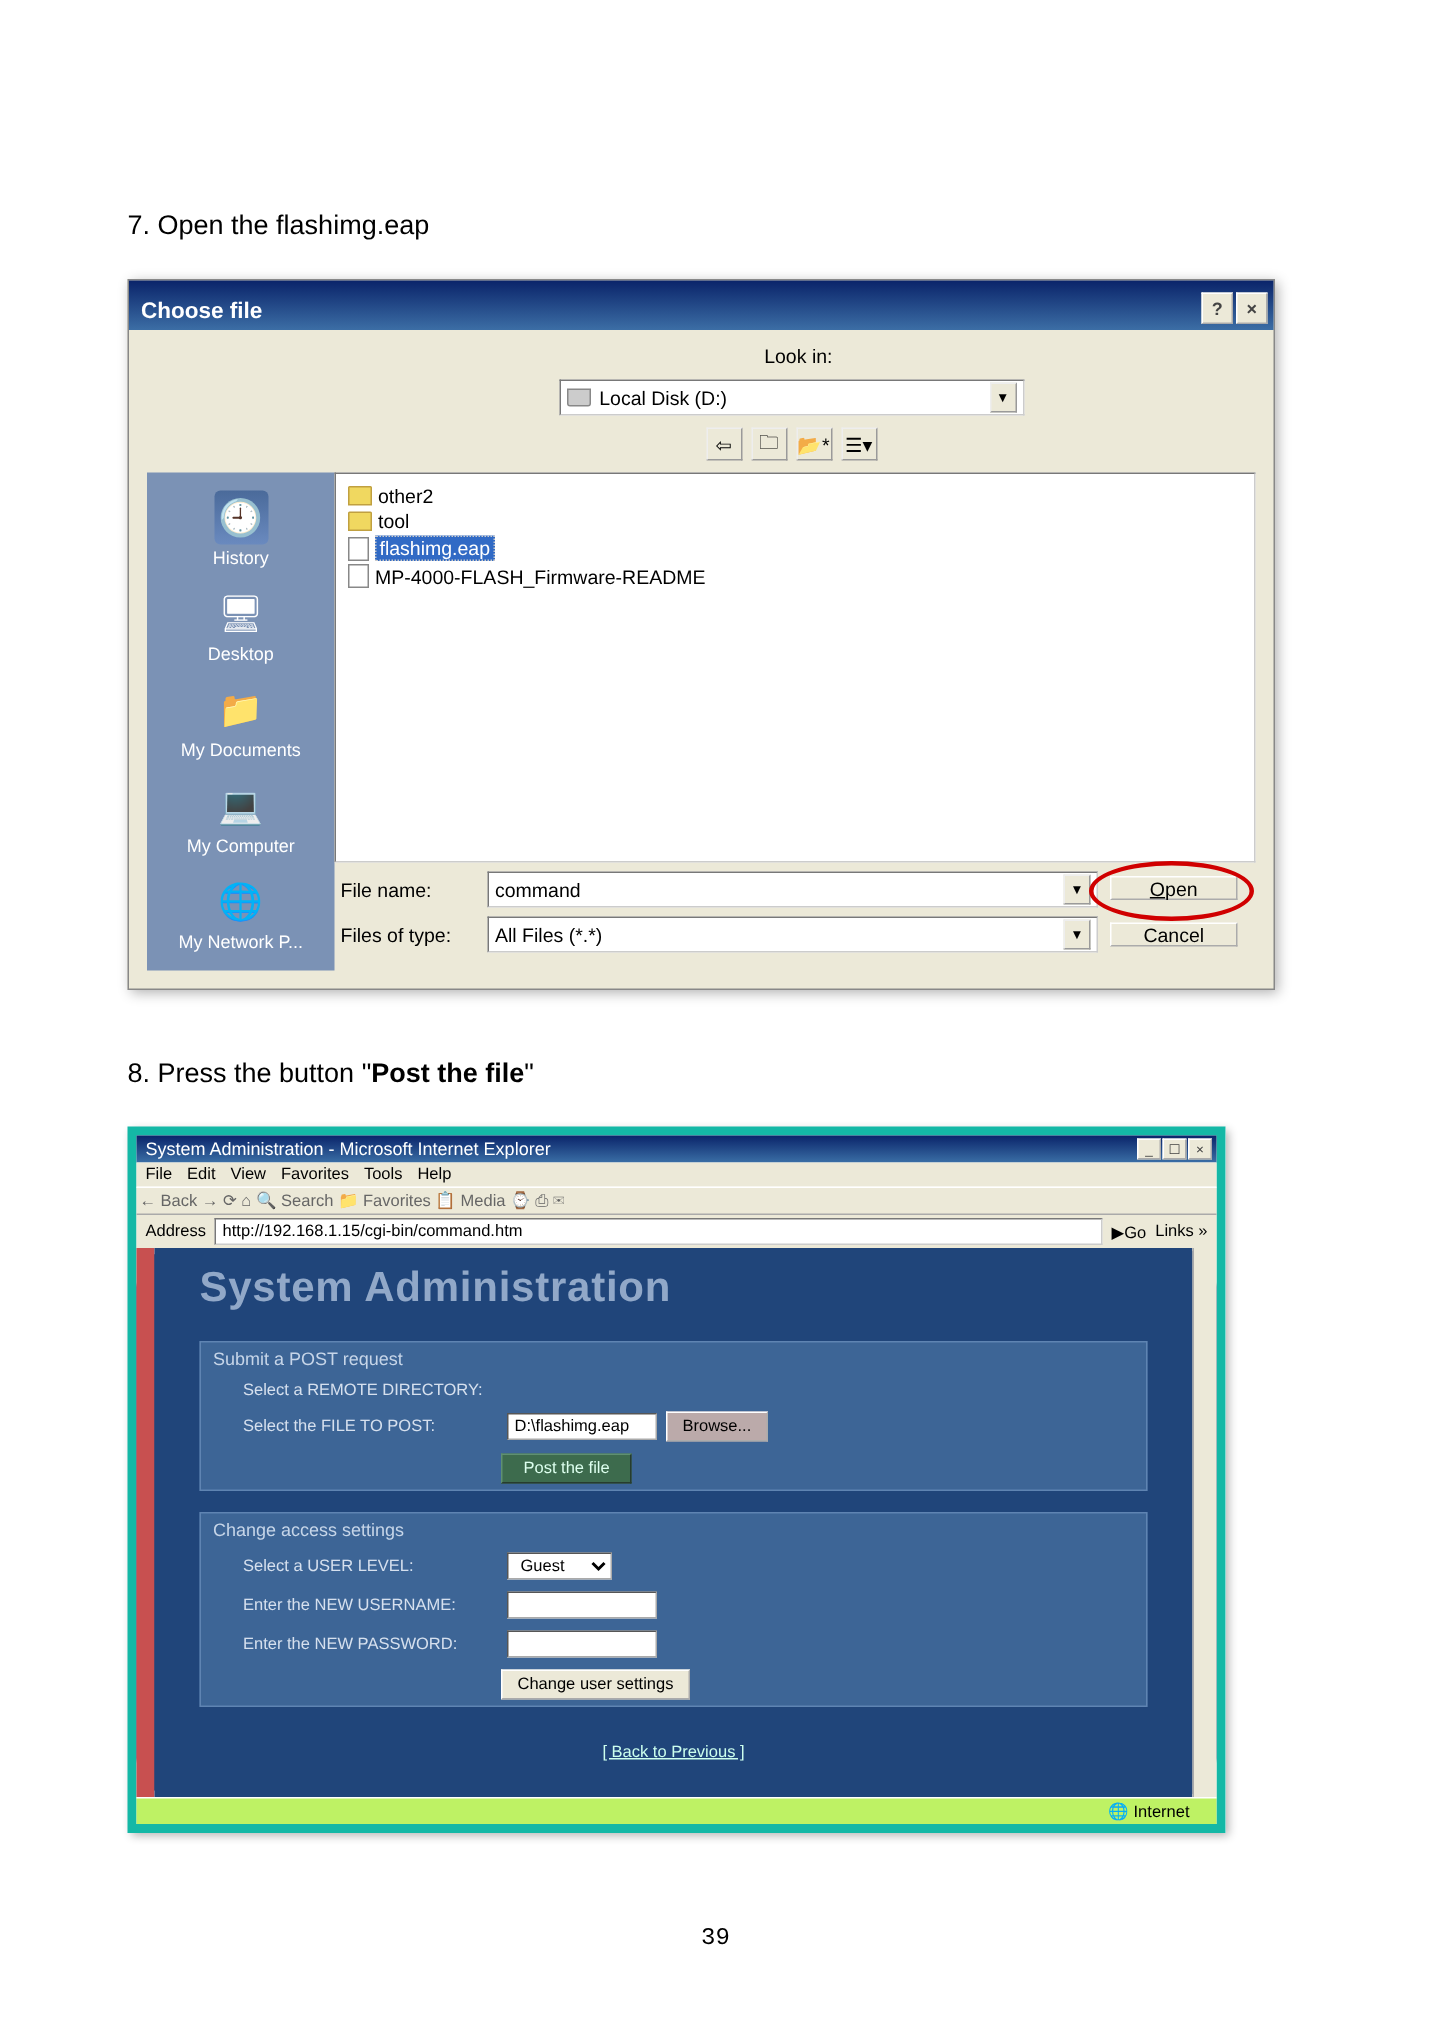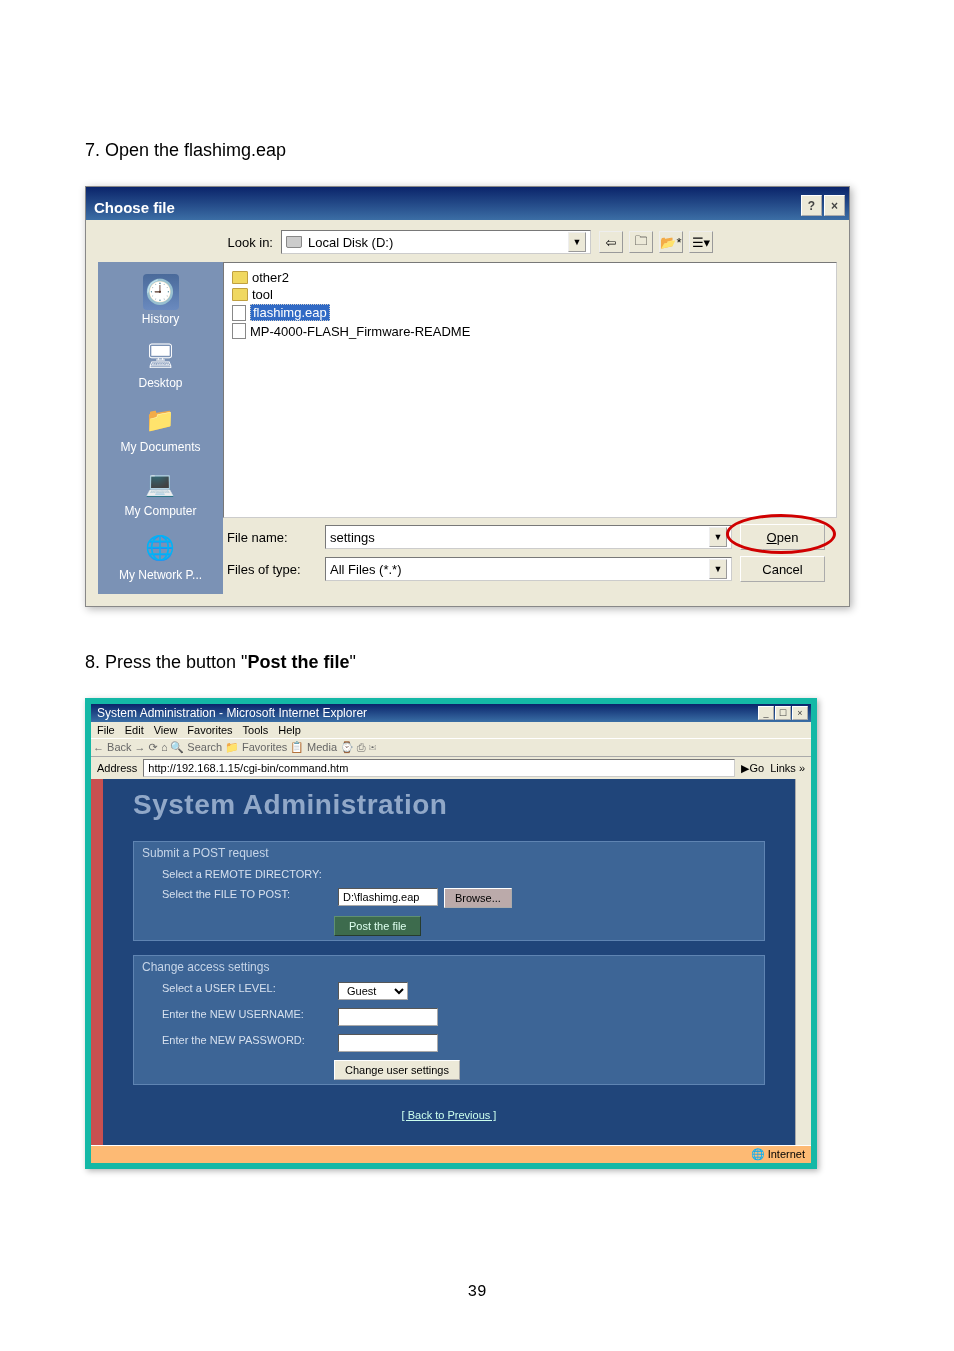--- a/index.html
+++ b/index.html
@@ -44,21 +44,21 @@
       border: 1px outset #fff;
       font-family: Tahoma, sans-serif;
       font-size: 12px;
       font-weight: bold;
       display: flex;
       align-items: center;
       justify-content: center;
       color: #444;
     }
     .dialog1-body { padding: 10px 12px 12px 12px; }
-    .lookin-row { display: flex; align-items: center; gap: 8px; margin-bottom: 8px; padding-left: 120px; }
+    .lookin-row { display: flex; align-items: center; gap: 8px; margin-bottom: 8px; padding-left: 120px; flex-direction: column; }
     .lookin-label { font-size: 13px; min-width: 55px; text-align: right; }
     .lookin-combo {
       display: inline-flex;
       align-items: center;
       background: #fff;
       border: 1px inset #ccc;
       height: 24px;
       width: 310px;
       padding: 0 4px;
       font-size: 13px;
@@ -135,21 +135,21 @@
       display: flex;
       align-items: center;
     }
     .bottom-combo-arrow {
       width: 18px; height: 20px; border: 1px outset #eee; background: #ece9d8;
       display: flex; align-items: center; justify-content: center; font-size: 9px;
       margin-left: auto;
     }
     .open-btn, .cancel-btn {
       width: 85px;
-      height: 26px;
+      height: 16px;
       background: #ece9d8;
       border: 1px outset #fff;
       font-size: 13px;
     }
     .red-ellipse {
       position: absolute;
       width: 110px;
       height: 40px;
       border: 3px solid #d00000;
       border-radius: 50%;
@@ -203,29 +203,29 @@
     .panel {
       background: #3d6596;
       border: 1px solid #5f84b2;
       margin-bottom: 14px;
     }
     .panel-title {
       color: #c6d5e8;
       font-size: 12px;
       padding: 4px 8px;
     }
-    .panel-sub { color: #d6e0ee; font-size: 11px; padding: 4px 10px 4px 28px; display:flex; align-items:flex-start; gap:6px; }
+    .panel-sub { color: #d6e0ee; font-size: 11px; padding: 4px 10px 4px 28px; display:flex; align-items:center; gap:6px; }
     .label-txt { min-width: 170px; display: inline-block; }
     .sm-input { background:#fff; border:1px inset #aaa; height:18px; width:100px; font-size:11px; padding:0 4px; }
     .sm-btn { background:#ece9d8; border:1px outset #fff; height:20px; font-size:11px; padding:0 10px; }
     .sm-btn.gray { background:#baa; }
     .green-btn { background:#3d6b4d; border:1px outset #5f9070; color:#dfe; height:20px; font-size:11px; padding:0 14px; }
     .center { text-align: center; padding: 6px 0; }
     .back-link { color:#cfe; font-size:11px; text-decoration: underline; }
-    .statusbar2 { background: #fdba74; font-size: 11px; padding: 2px 6px; display:flex; justify-content:flex-end; border-top: 1px solid #fff; }
+    .statusbar2 { background: #bef264; font-size: 11px; padding: 2px 18px; display:flex; justify-content:flex-end; border-top: 1px solid #fff; }
     .page-number { text-align: center; font-size: 16px; font-family: Liberation Mono, monospace; }
   </style>
 </head>
 <body>
 
 <div class="step-text">7. Open the flashimg.eap</div>
 
 <div class="dialog1">
   <div class="titlebar1">
     <span>Choose file</span>
@@ -288,21 +288,21 @@
             </div>
           <div class="file-item">
               <span class="file-icon"></span>
               <span>MP-4000-FLASH_Firmware-README</span>
             </div>
         </div>
         <div class="bottom-rows">
           <div class="bottom-row">
             <span class="bottom-label">File name:</span>
             <div class="bottom-input">
-              <span>settings</span>
+              <span>command</span>
               <div class="bottom-combo-arrow">▼</div>
             </div>
             <div class="open-wrap">
               <div class="red-ellipse"></div>
               <button class="open-btn"><u>O</u><span>pen</span></button>
             </div>
           </div>
           <div class="bottom-row">
             <span class="bottom-label">Files of type:</span>
             <div class="bottom-input">

